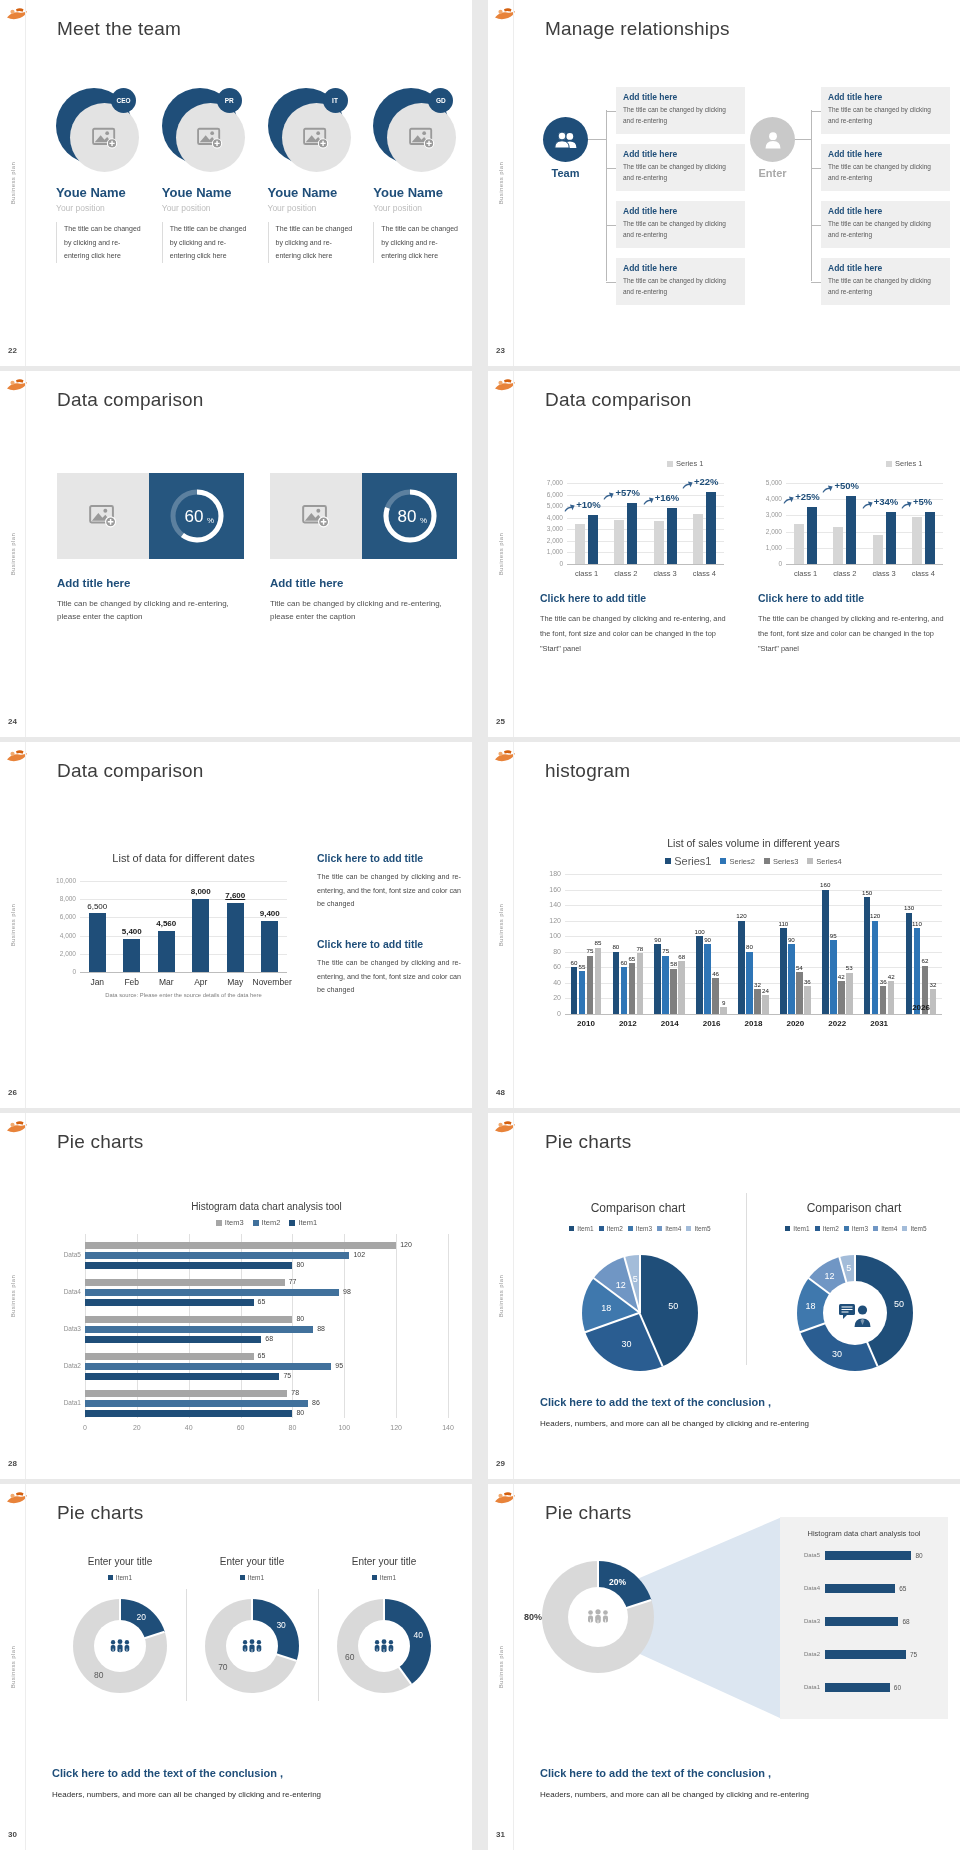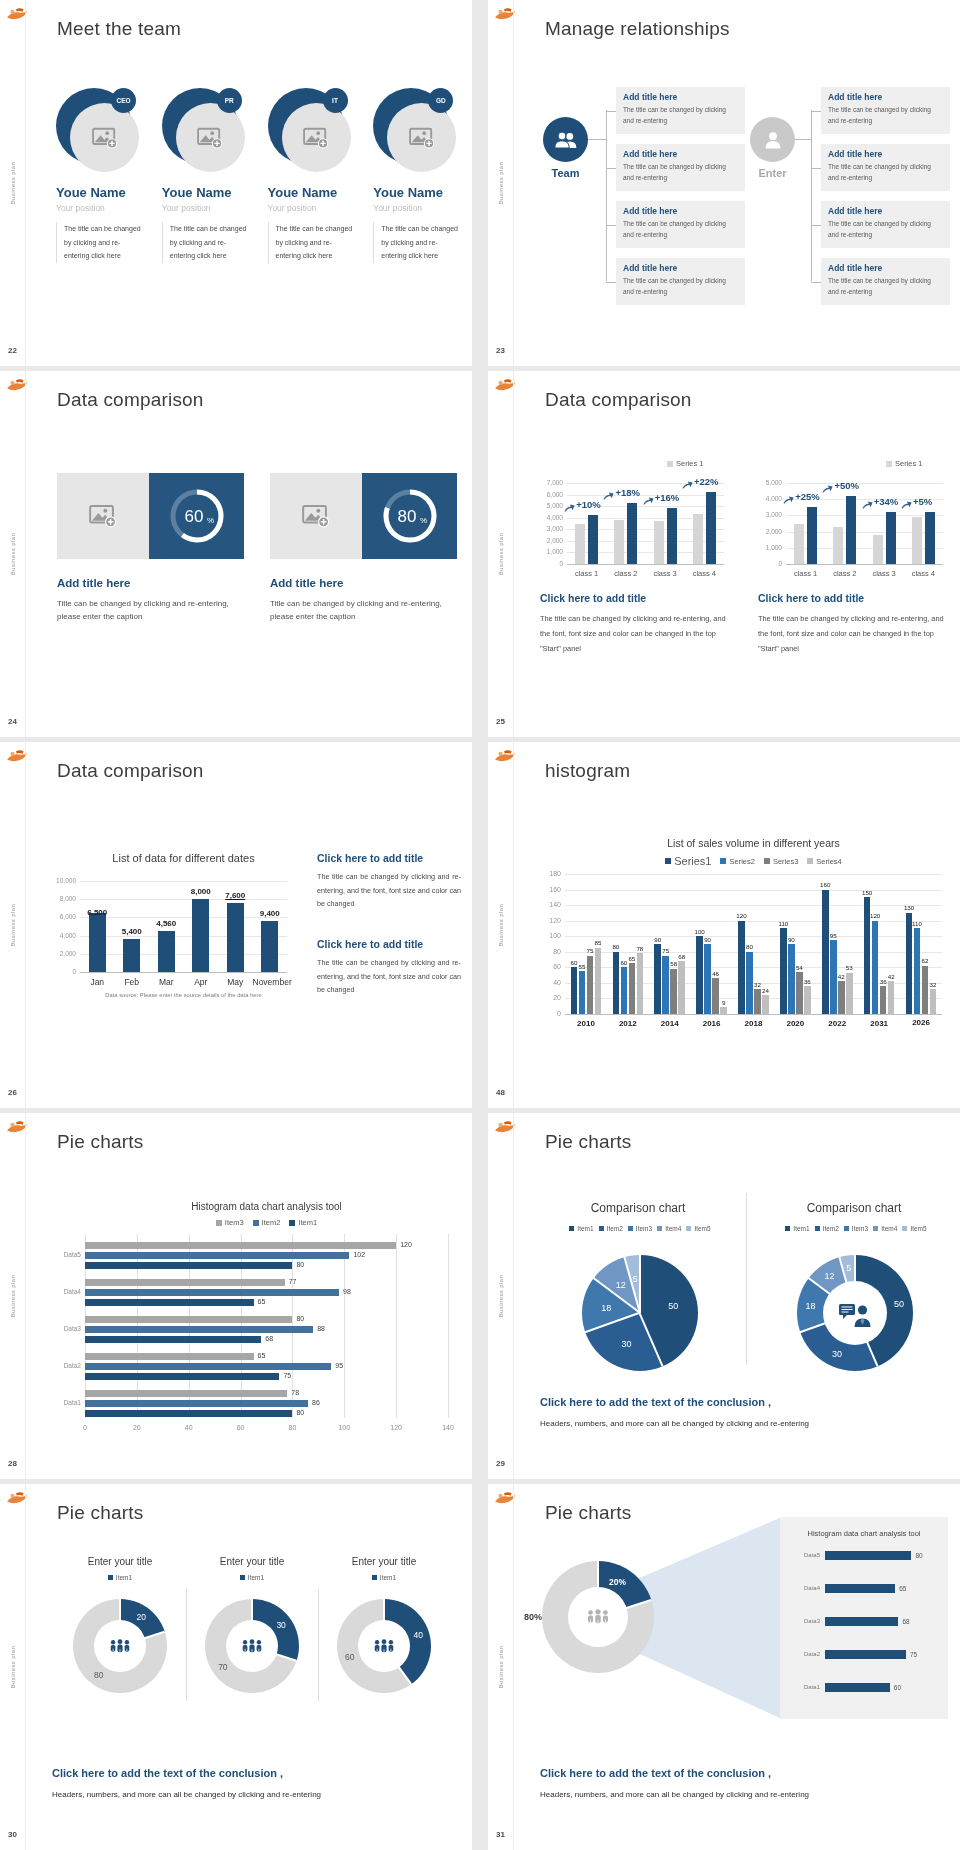--- a/index.html
+++ b/index.html
@@ -278,21 +278,21 @@
         <div style="position: absolute; left: 76.125px; top: 128.4px; width: 52px; display: flex; align-items: flex-end; gap: 1px;">
           <svg width="11" height="10" viewBox="0 0 13 11">
             <path d="M0.5 10.5 C2.5 6.8 5 5.2 8 5.2 L7 2.6 L12.6 3.8 L10 9.2 L8.9 6.7 C6 6.8 3.5 8.2 2 10.8 Z" fill="#35618e"></path>
           </svg>
           <div style="font-size: 9.5px; font-weight: bold; color: rgb(31, 78, 121); margin-bottom: 2px;">+10%</div>
         </div>
         <div style="position: absolute; left: 115.375px; top: 115.671px; width: 52px; display: flex; align-items: flex-end; gap: 1px;">
           <svg width="11" height="10" viewBox="0 0 13 11">
             <path d="M0.5 10.5 C2.5 6.8 5 5.2 8 5.2 L7 2.6 L12.6 3.8 L10 9.2 L8.9 6.7 C6 6.8 3.5 8.2 2 10.8 Z" fill="#35618e"></path>
           </svg>
-          <div style="font-size: 9.5px; font-weight: bold; color: rgb(31, 78, 121); margin-bottom: 2px;">+18%</div>
+          <div style="font-size: 9.5px; font-weight: bold; color: rgb(31, 78, 121); margin-bottom: 2px;">+57%</div>
         </div>
         <div style="position: absolute; left: 154.625px; top: 121.457px; width: 52px; display: flex; align-items: flex-end; gap: 1px;">
           <svg width="11" height="10" viewBox="0 0 13 11">
             <path d="M0.5 10.5 C2.5 6.8 5 5.2 8 5.2 L7 2.6 L12.6 3.8 L10 9.2 L8.9 6.7 C6 6.8 3.5 8.2 2 10.8 Z" fill="#35618e"></path>
           </svg>
           <div style="font-size: 9.5px; font-weight: bold; color: rgb(31, 78, 121); margin-bottom: 2px;">+16%</div>
         </div>
         <div style="position: absolute; left: 193.875px; top: 105.257px; width: 52px; display: flex; align-items: flex-end; gap: 1px;">
           <svg width="11" height="10" viewBox="0 0 13 11">
             <path d="M0.5 10.5 C2.5 6.8 5 5.2 8 5.2 L7 2.6 L12.6 3.8 L10 9.2 L8.9 6.7 C6 6.8 3.5 8.2 2 10.8 Z" fill="#35618e"></path>
@@ -377,21 +377,21 @@
         <div style="position: absolute; left: 46px; top: 207.8px; width: 30px; font-size: 6.5px; color: rgb(151, 151, 151); text-align: right;">2,000</div>
         <div style="position: absolute; left: 80px; top: 193.6px; width: 207px; height: 0px; border-top: 1px solid rgb(231, 231, 231);"></div>
         <div style="position: absolute; left: 46px; top: 189.6px; width: 30px; font-size: 6.5px; color: rgb(151, 151, 151); text-align: right;">4,000</div>
         <div style="position: absolute; left: 80px; top: 175.4px; width: 207px; height: 0px; border-top: 1px solid rgb(231, 231, 231);"></div>
         <div style="position: absolute; left: 46px; top: 171.4px; width: 30px; font-size: 6.5px; color: rgb(151, 151, 151); text-align: right;">6,000</div>
         <div style="position: absolute; left: 80px; top: 157.2px; width: 207px; height: 0px; border-top: 1px solid rgb(231, 231, 231);"></div>
         <div style="position: absolute; left: 46px; top: 153.2px; width: 30px; font-size: 6.5px; color: rgb(151, 151, 151); text-align: right;">8,000</div>
         <div style="position: absolute; left: 80px; top: 139px; width: 207px; height: 0px; border-top: 1px solid rgb(231, 231, 231);"></div>
         <div style="position: absolute; left: 46px; top: 135px; width: 30px; font-size: 6.5px; color: rgb(151, 151, 151); text-align: right;">10,000</div>
         <div style="position: absolute; left: 88.75px; top: 170.85px; width: 17px; height: 59.15px; background: rgb(31, 78, 121);"></div>
-        <div style="position: absolute; left: 79.25px; top: 166px; width: 36px; font-size: 8px; font-weight: bold; color: rgb(26, 26, 26); text-align: center;">6,500</div>
+        <div style="position: absolute; left: 79.25px; top: 160px; width: 36px; font-size: 8px; font-weight: normal; color: rgb(26, 26, 26); text-align: center;">6,500</div>
         <div style="position: absolute; left: 80px; top: 235px; width: 34.5px; font-size: 8.5px; color: rgb(51, 51, 51); text-align: center; font-weight: normal;">Jan</div>
         <div style="position: absolute; left: 123.25px; top: 197.24px; width: 17px; height: 32.76px; background: rgb(31, 78, 121);"></div>
         <div style="position: absolute; left: 113.75px; top: 185.24px; width: 36px; font-size: 8px; font-weight: bold; color: rgb(26, 26, 26); text-align: center;">5,400</div>
         <div style="position: absolute; left: 114.5px; top: 235px; width: 34.5px; font-size: 8.5px; color: rgb(51, 51, 51); text-align: center; font-weight: normal;">Feb</div>
         <div style="position: absolute; left: 157.75px; top: 188.504px; width: 17px; height: 41.496px; background: rgb(31, 78, 121);"></div>
         <div style="position: absolute; left: 148.25px; top: 176.504px; width: 36px; font-size: 8px; font-weight: bold; color: rgb(26, 26, 26); text-align: center;">4,560</div>
         <div style="position: absolute; left: 149px; top: 235px; width: 34.5px; font-size: 8.5px; color: rgb(51, 51, 51); text-align: center; font-weight: normal;">Mar</div>
         <div style="position: absolute; left: 192.25px; top: 157.2px; width: 17px; height: 72.8px; background: rgb(31, 78, 121);"></div>
         <div style="position: absolute; left: 182.75px; top: 145.2px; width: 36px; font-size: 8px; font-weight: bold; color: rgb(26, 26, 26); text-align: center;">8,000</div>
         <div style="position: absolute; left: 183.5px; top: 235px; width: 34.5px; font-size: 8.5px; color: rgb(51, 51, 51); text-align: center; font-weight: normal;">Apr</div>
@@ -531,21 +531,21 @@
         <div style="position: absolute; left: 393.167px; top: 230.833px; width: 20px; font-size: 6.2px; color: rgb(26, 26, 26); text-align: center;">42</div>
         <div style="position: absolute; left: 370.222px; top: 277px; width: 41.8889px; font-size: 8px; color: rgb(26, 26, 26); text-align: center; font-weight: bold;">2031</div>
         <div style="position: absolute; left: 417.806px; top: 170.889px; width: 6.5px; height: 101.111px; background: rgb(31, 78, 121);"></div>
         <div style="position: absolute; left: 411.056px; top: 162.389px; width: 20px; font-size: 6.2px; color: rgb(26, 26, 26); text-align: center;">130</div>
         <div style="position: absolute; left: 425.806px; top: 186.444px; width: 6.5px; height: 85.5556px; background: rgb(46, 117, 182);"></div>
         <div style="position: absolute; left: 419.056px; top: 177.944px; width: 20px; font-size: 6.2px; color: rgb(26, 26, 26); text-align: center;">110</div>
         <div style="position: absolute; left: 433.806px; top: 223.778px; width: 6.5px; height: 48.2222px; background: rgb(127, 127, 127);"></div>
         <div style="position: absolute; left: 427.056px; top: 215.278px; width: 20px; font-size: 6.2px; color: rgb(26, 26, 26); text-align: center;">62</div>
         <div style="position: absolute; left: 441.806px; top: 247.111px; width: 6.5px; height: 24.8889px; background: rgb(191, 191, 191);"></div>
         <div style="position: absolute; left: 435.056px; top: 238.611px; width: 20px; font-size: 6.2px; color: rgb(26, 26, 26); text-align: center;">32</div>
-        <div style="position: absolute; left: 412.111px; top: 276px; width: 41.8889px; font-size: 8px; color: rgb(26, 26, 26); text-align: center; font-weight: bold;">2026</div>
+        <div style="position: absolute; left: 412.111px; top: 261px; width: 41.8889px; font-size: 8px; color: rgb(26, 26, 26); text-align: center; font-weight: bold;">2026</div>
       </div>
   </section>
   <section class="slide">
     <span class="logo"><svg width="22" height="15" viewBox="0 0 22 15">
           <path d="M1 10.5 Q6 4.5 13 5.5 Q18 6.2 21 4 Q19.5 9 14 11 Q7 13.5 1 10.5 Z" fill="#e8833a"></path>
           <circle cx="6.5" cy="4.8" r="2.1" fill="#f2a96e"></circle>
           <path d="M10 2.2 q4 -1.8 7.5 0 l-0.8 2.5 q-3 -1.3 -6 -0.3 Z" fill="#d4600f"></path>
         </svg></span>
     <span class="vtext">Business plan</span>
     <span class="divider"></span>

